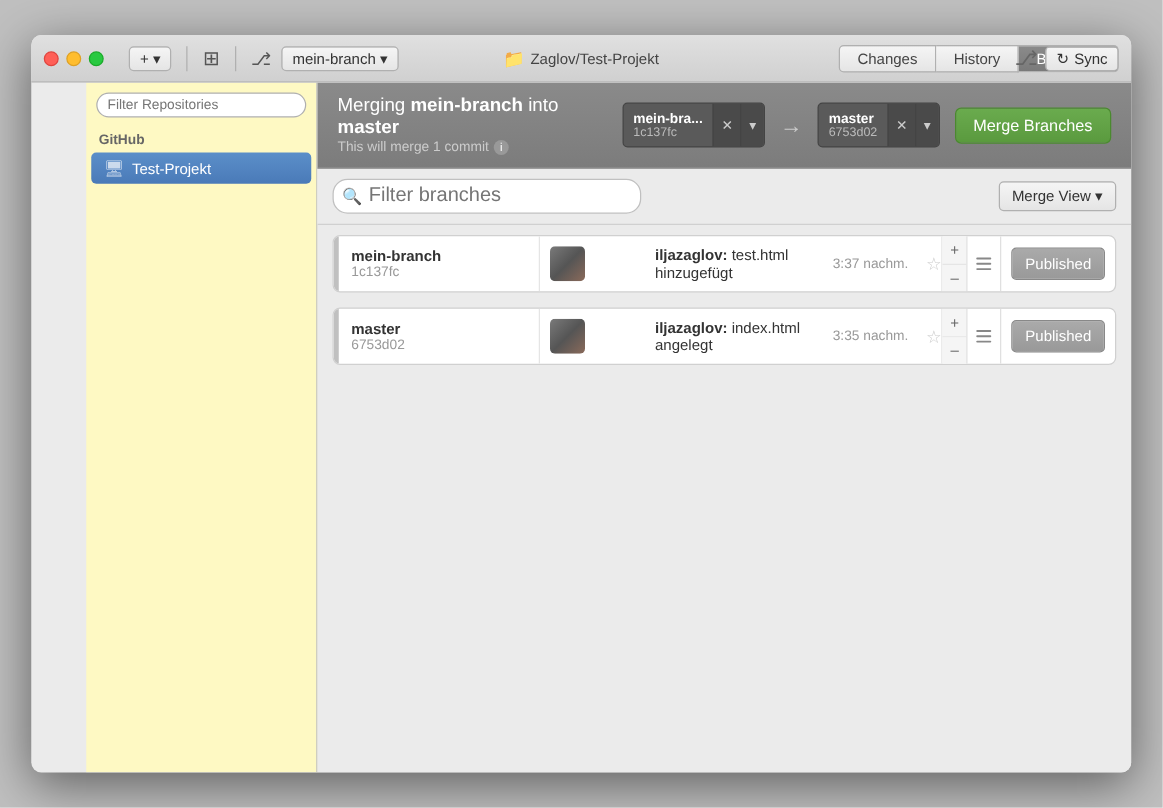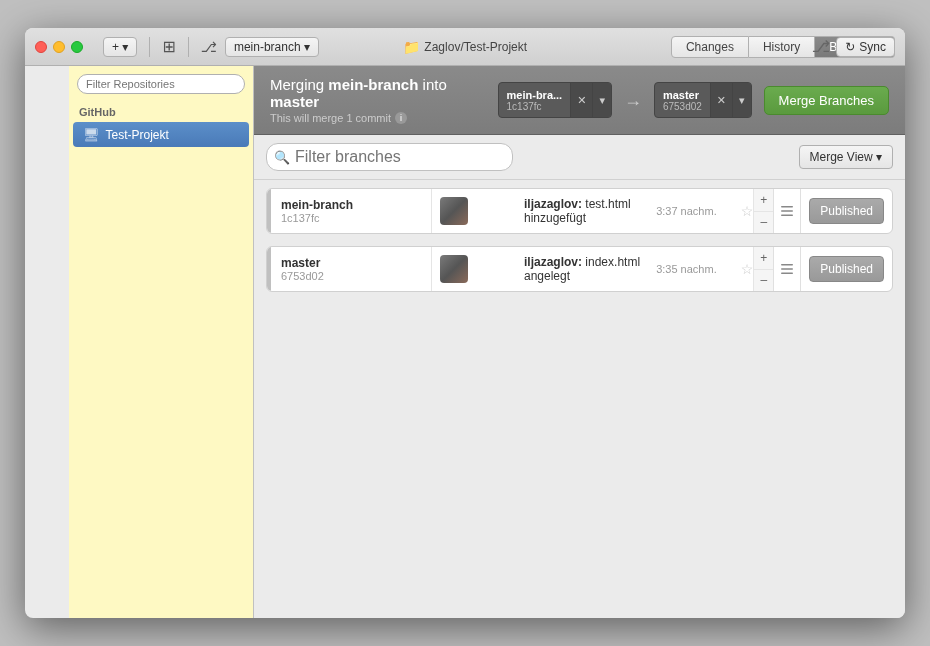--- a/index.html
+++ b/index.html
@@ -375,21 +375,21 @@
     .commit-text {
       font-size: 12px;
       color: #333;
       flex: 1;
       margin-left: 48px;
     }
     .commit-text strong { font-weight: 600; }
     .commit-time {
       font-size: 11px;
       color: #999;
-      margin-right: 16px;
+      margin-right: 6px;
     }
     .star-icon {
       color: #ccc;
       font-size: 14px;
       cursor: pointer;
     }
     .branch-row-actions {
       display: flex;
       flex-direction: column;
       align-self: stretch;

